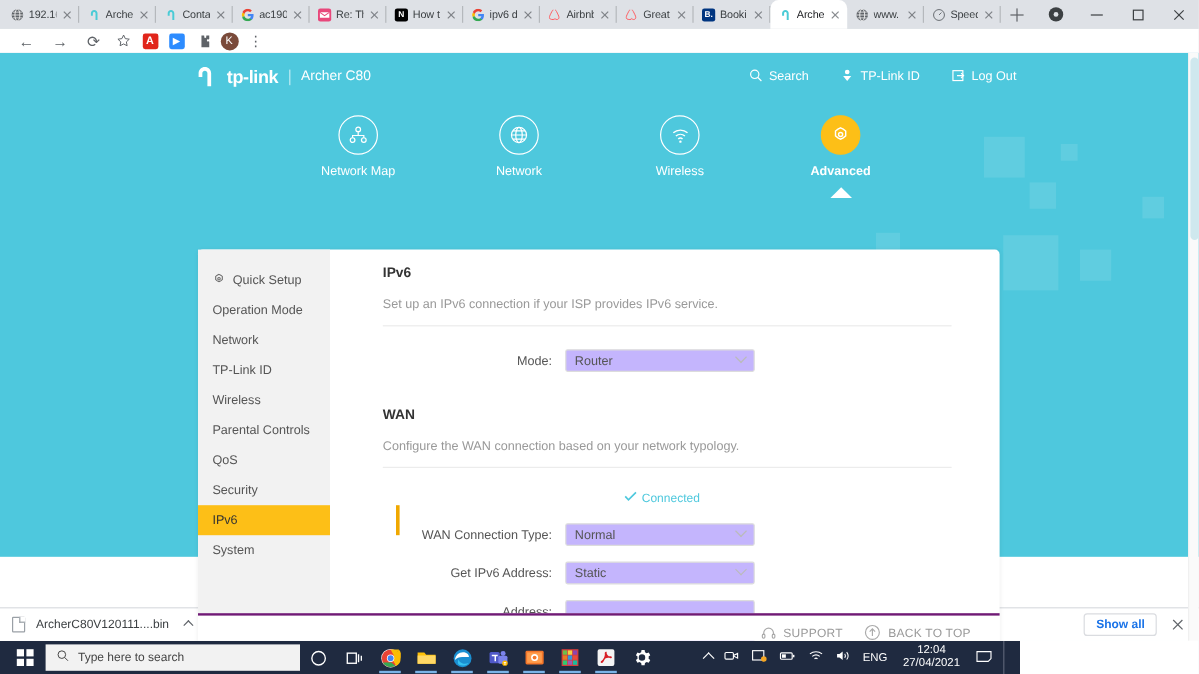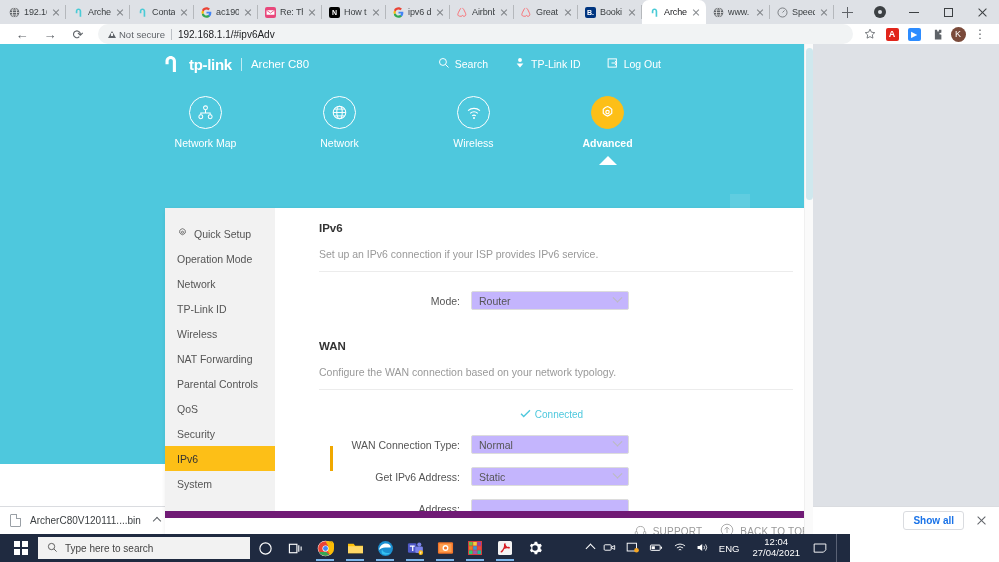--- a/index.html
+++ b/index.html
@@ -92,21 +92,21 @@
   .tri::after { content: ""; position: absolute; left: -0.6px; top: 2.2px; width: 1.2px; height: 3px; background: #f1f3f4; }
   .rbtn { width: 22px; height: 20px; display: flex; align-items: center; justify-content: center; }
   .ext-red { width: 13px; height: 13px; background: #e1251b; border-radius: 2px; color: #fff;
              font-size: 9px; display: flex; align-items: center; justify-content: center; font-weight: bold;}
   .ext-blue { width: 13px; height: 13px; background: #2d8cff; border-radius: 2px; color: #fff;
               font-size: 8px; display: flex; align-items: center; justify-content: center; }
   .avatar-k { width: 15px; height: 15px; border-radius: 50%; background: #7a4a3a; color: #fff;
               font-size: 9px; display: flex; align-items: center; justify-content: center; }
 
   
-  .viewport { position: relative; width: 813px; height: 490px; background: #fff; overflow: hidden; }
+  .viewport { position: relative; width: 999px; height: 490px; background: #fff; overflow: hidden; }
 
   .tp-hero {
     position: absolute; inset: 0 0 auto 0; height: 420px; background: #4ec8dd;
     overflow: hidden;
   }
   .tp-hero .blk { position: absolute; background: rgba(255,255,255,0.10); }
 
   .tp-topbar {
     position: relative; height: 40px; display: flex; align-items: center;
     padding: 0 0 0 160px; z-index: 2;
@@ -167,21 +167,21 @@
   .field-ctrl .chev {
     margin-left: auto; width: 7px; height: 7px; border-right: 1.3px solid #bbb;
     border-bottom: 1.3px solid #bbb; transform: rotate(45deg) translate(-2px,-2px);
   }
   .status-row { display: flex; justify-content: center; margin-top: 17px; padding-right: 10px; }
   .status-ok { display: flex; align-items: center; gap: 3px; color: #4ec8dd; font-size: 10px; }
 
   .card-footer {
     position: absolute; left: 0; right: 0; bottom: 0; height: 33px;
     display: flex; align-items: center; justify-content: flex-end; gap: 18px;
-    padding-right: 24px; border-top: 7px solid #701a75; background: #fff;
+    padding-right: 24px; border-top: 2px solid #701a75; background: #fff;
   }
   .foot-btn { display: flex; align-items: center; gap: 6px; font-size: 10px; color: #999; letter-spacing: .2px; }
 
   .scroll-track {
     position: absolute; right: 0; top: 0; width: 9px; height: 490px; background: #fafafa;
     border-left: 1px solid #f0f0f0; z-index: 6;
   }
   .scroll-thumb { position: absolute; top: 4px; left: 1px; width: 7px; height: 152px; background: #cfe8ee; border-radius: 4px; }
 
   
@@ -396,28 +396,20 @@
       <div class="wc">
           <span class="ex"></span>
         </div>
     </div>
   </div>
 
   <div class="toolbar">
     <div class="tbtn">←</div>
     <div class="tbtn">→</div>
     <div class="tbtn">⟳</div>
-    <div class="omnibox">
-      <span class="warn">
-        <span class="tri"></span>
-        <span>Not secure</span>
-      </span>
-      <span class="vsep"></span>
-      <span>192.168.1.1/#ipv6Adv</span>
-    </div>
     <div class="rbtn">
       <svg width="12" height="12" viewBox="0 0 16 16">
           <path d="M8 1.6l1.9 4 4.4.6-3.2 3 .8 4.3L8 11.5 4.1 13.5l.8-4.3-3.2-3 4.4-.6z" fill="none" stroke="#5f6368" stroke-width="1.1"></path>
         </svg>
     </div>
     <div class="rbtn">
         <span class="ext-red">A</span>
       </div>
     <div class="rbtn">
         <span class="ext-blue">▶</span>
@@ -539,23 +531,20 @@
             <span>Operation Mode</span>
           </div>
         <div class="side-item">
             <span>Network</span>
           </div>
         <div class="side-item">
             <span>TP-Link ID</span>
           </div>
         <div class="side-item">
             <span>Wireless</span>
-          </div>
-        <div class="side-item">
-            <span>NAT Forwarding</span>
           </div>
         <div class="side-item">
             <span>Parental Controls</span>
           </div>
         <div class="side-item">
             <span>QoS</span>
           </div>
         <div class="side-item">
             <span>Security</span>
           </div>

